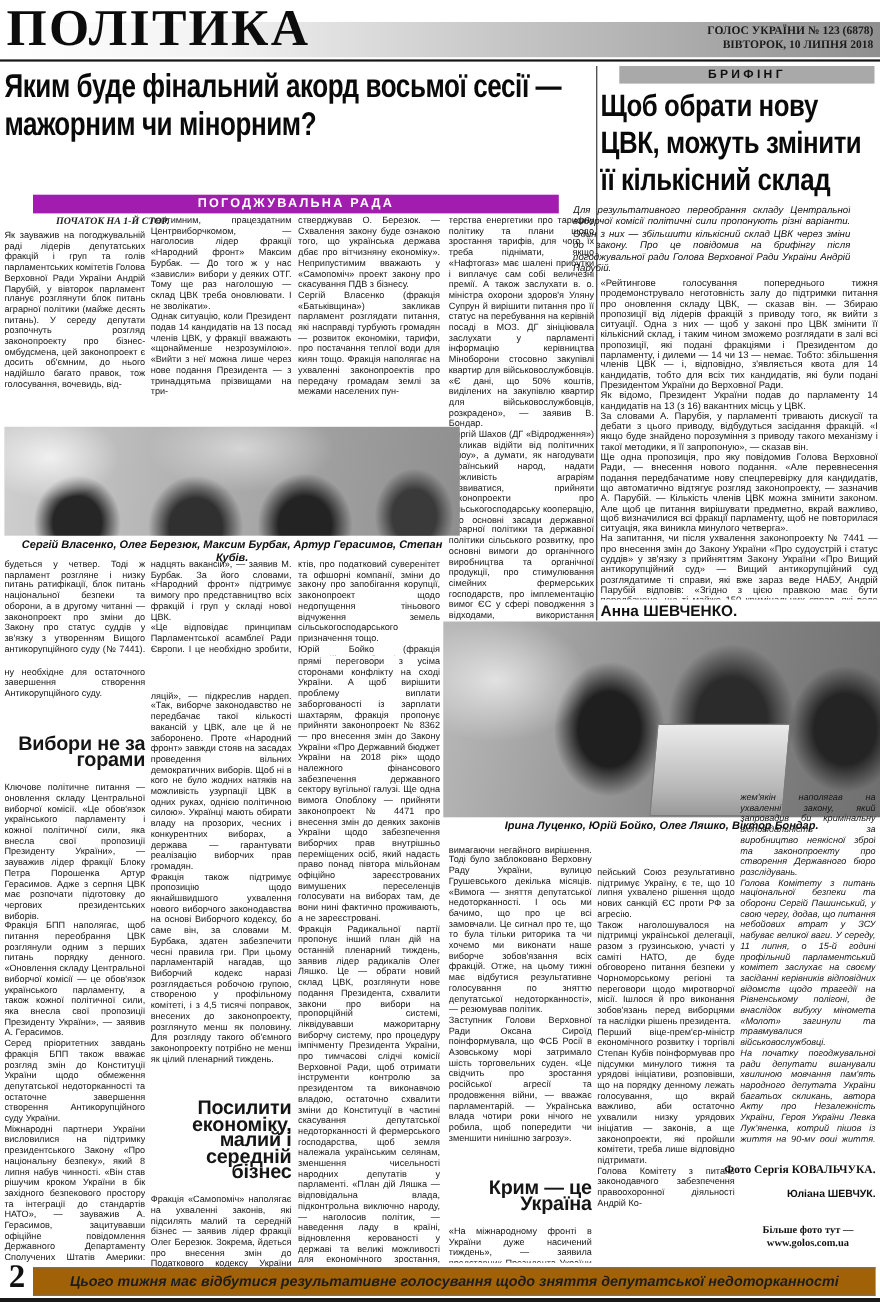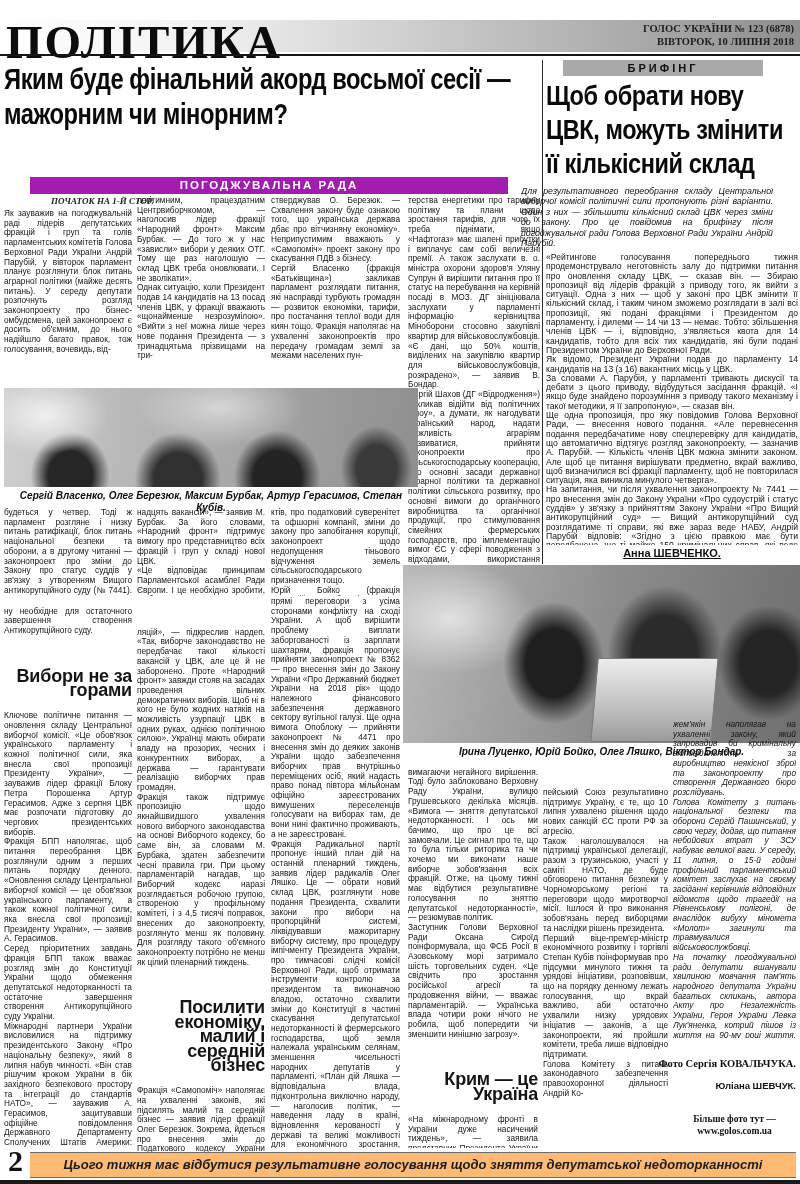--- a/index.html
+++ b/index.html
@@ -3,21 +3,21 @@
 <meta charset="utf-8">
 <style>
   html,body{margin:0;padding:0;background:#e8e8e8;}
   #page{position:relative;width:800px;height:1184px;background:#ffffff;overflow:hidden;
         font-family:"Liberation Sans",sans-serif;color:#111;}
   .abs{position:absolute;}
   
   .mast-band{left:0;top:20px;width:800px;height:32px;
     background:linear-gradient(90deg,#ffffff 0%,#f2f2f2 25%,#c9c9c9 55%,#8f8f8f 100%);}
   .mast-title{left:6px;top:1px;font-family:"Liberation Serif",serif;font-weight:bold;
-    font-size:47px;line-height:50px;letter-spacing:2px;color:#0c0c0c;margin-top:16px;}
+    font-size:47px;line-height:50px;letter-spacing:2px;color:#0c0c0c;}
   .issue{left:480px;top:22px;width:314px;text-align:right;font-family:"Liberation Serif",serif;
     font-weight:bold;font-size:10.5px;line-height:13px;color:#1c1c1c;}
   .header-rule{left:0;top:54px;width:800px;height:2px;background:#161616;}
   
   .headline{left:4px;top:61px;width:680px;transform:scaleX(0.79);transform-origin:0 0;
     font-weight:bold;font-size:30px;line-height:35px;letter-spacing:-0.5px;color:#0a0a0a;}
   .kicker{left:30px;top:177px;width:478px;height:17px;background:#a21caf;color:#fff;
     font-weight:bold;font-size:11.5px;line-height:17px;letter-spacing:2px;text-align:center;}
   .note{left:4px;top:196px;width:128px;font-family:"Liberation Serif",serif;
     font-weight:bold;font-style:italic;font-size:9px;color:#222;margin-left:47px;}
@@ -58,37 +58,37 @@
       linear-gradient(100deg,#b9b9b9,#8d8d8d 50%,#6f6f6f);}
   .laptop{left:48%;top:52%;width:30%;height:46%;
     background:linear-gradient(#ececec,#b8b8b8 70%,#9a9a9a);transform:skewX(-5deg);
     border:1px solid #7c7c7c;}
   .caption{font-weight:bold;font-style:italic;font-size:10px;line-height:12px;
     text-align:center;color:#0e0e0e;}
   .cap1{left:4px;top:490px;width:414px;}
   .cap2{left:403px;top:746px;width:397px;}
   
   .vrule{left:542px;top:60px;width:1px;height:504px;background:#2a2a2a;}
-  .brf-tag{left:563px;top:60px;width:200px;height:16px;background:#a9a9a9;color:#101010;
+  .brf-tag{left:563px;top:60px;width:232px;height:16px;background:#a9a9a9;color:#101010;
     font-weight:bold;font-size:11px;line-height:16px;letter-spacing:3px;text-align:center;}
   .brf-head{left:546px;top:79px;width:300px;transform:scaleX(0.84);transform-origin:0 0;
     font-weight:bold;font-size:28px;line-height:34px;letter-spacing:-0.5px;color:#0a0a0a;}
   .brf-lead{left:521px;top:186px;width:252px;height:64px;font-weight:normal;font-style:italic;
     font-size:8.8px;line-height:10.4px;text-align:justify;white-space:pre-line;overflow:hidden;}
   .brf-body{left:546px;top:253px;width:252px;height:292px;font-size:8.6px;line-height:9.3px;
     text-align:justify;white-space:pre-line;overflow:hidden;color:#151515;}
-  .brf-byline{left:546px;top:547px;width:252px;text-align:center;font-weight:bold;font-size:11px;text-decoration:underline;}
+  .brf-byline{left:546px;top:547px;width:252px;text-align:left;font-weight:bold;font-size:14px;}
   
   .byline{left:673px;top:1080px;width:123px;text-align:right;font-weight:bold;font-size:9.5px;}
   .credit{left:653px;top:1058px;width:143px;text-align:right;font-family:"Liberation Serif",serif;
     font-weight:bold;font-size:10.5px;}
   .morephotos{left:673px;top:1113px;width:123px;text-align:center;font-family:"Liberation Serif",serif;
     font-weight:bold;font-size:9.5px;line-height:12px;white-space:pre-line;}
   
-  .footer-strip{left:30px;top:1152px;width:766px;height:24px;background:#fdba74;
+  .footer-strip{left:30px;top:1152px;width:766px;height:24px;background:#a16207;
     border-top:1px solid #6e6e6e;border-bottom:1px solid #6e6e6e;
     font-weight:bold;font-style:italic;font-size:13px;line-height:24px;text-align:center;color:#1d1d1d;}
   .pagenum{left:8px;top:1144px;font-family:"Liberation Serif",serif;font-weight:bold;font-size:30px;}
   .bottom-rule{left:0;top:1180px;width:800px;height:4px;background:#1a1a1a;}
 </style>
 </head>
 <body>
 
 <div id="page">
 

